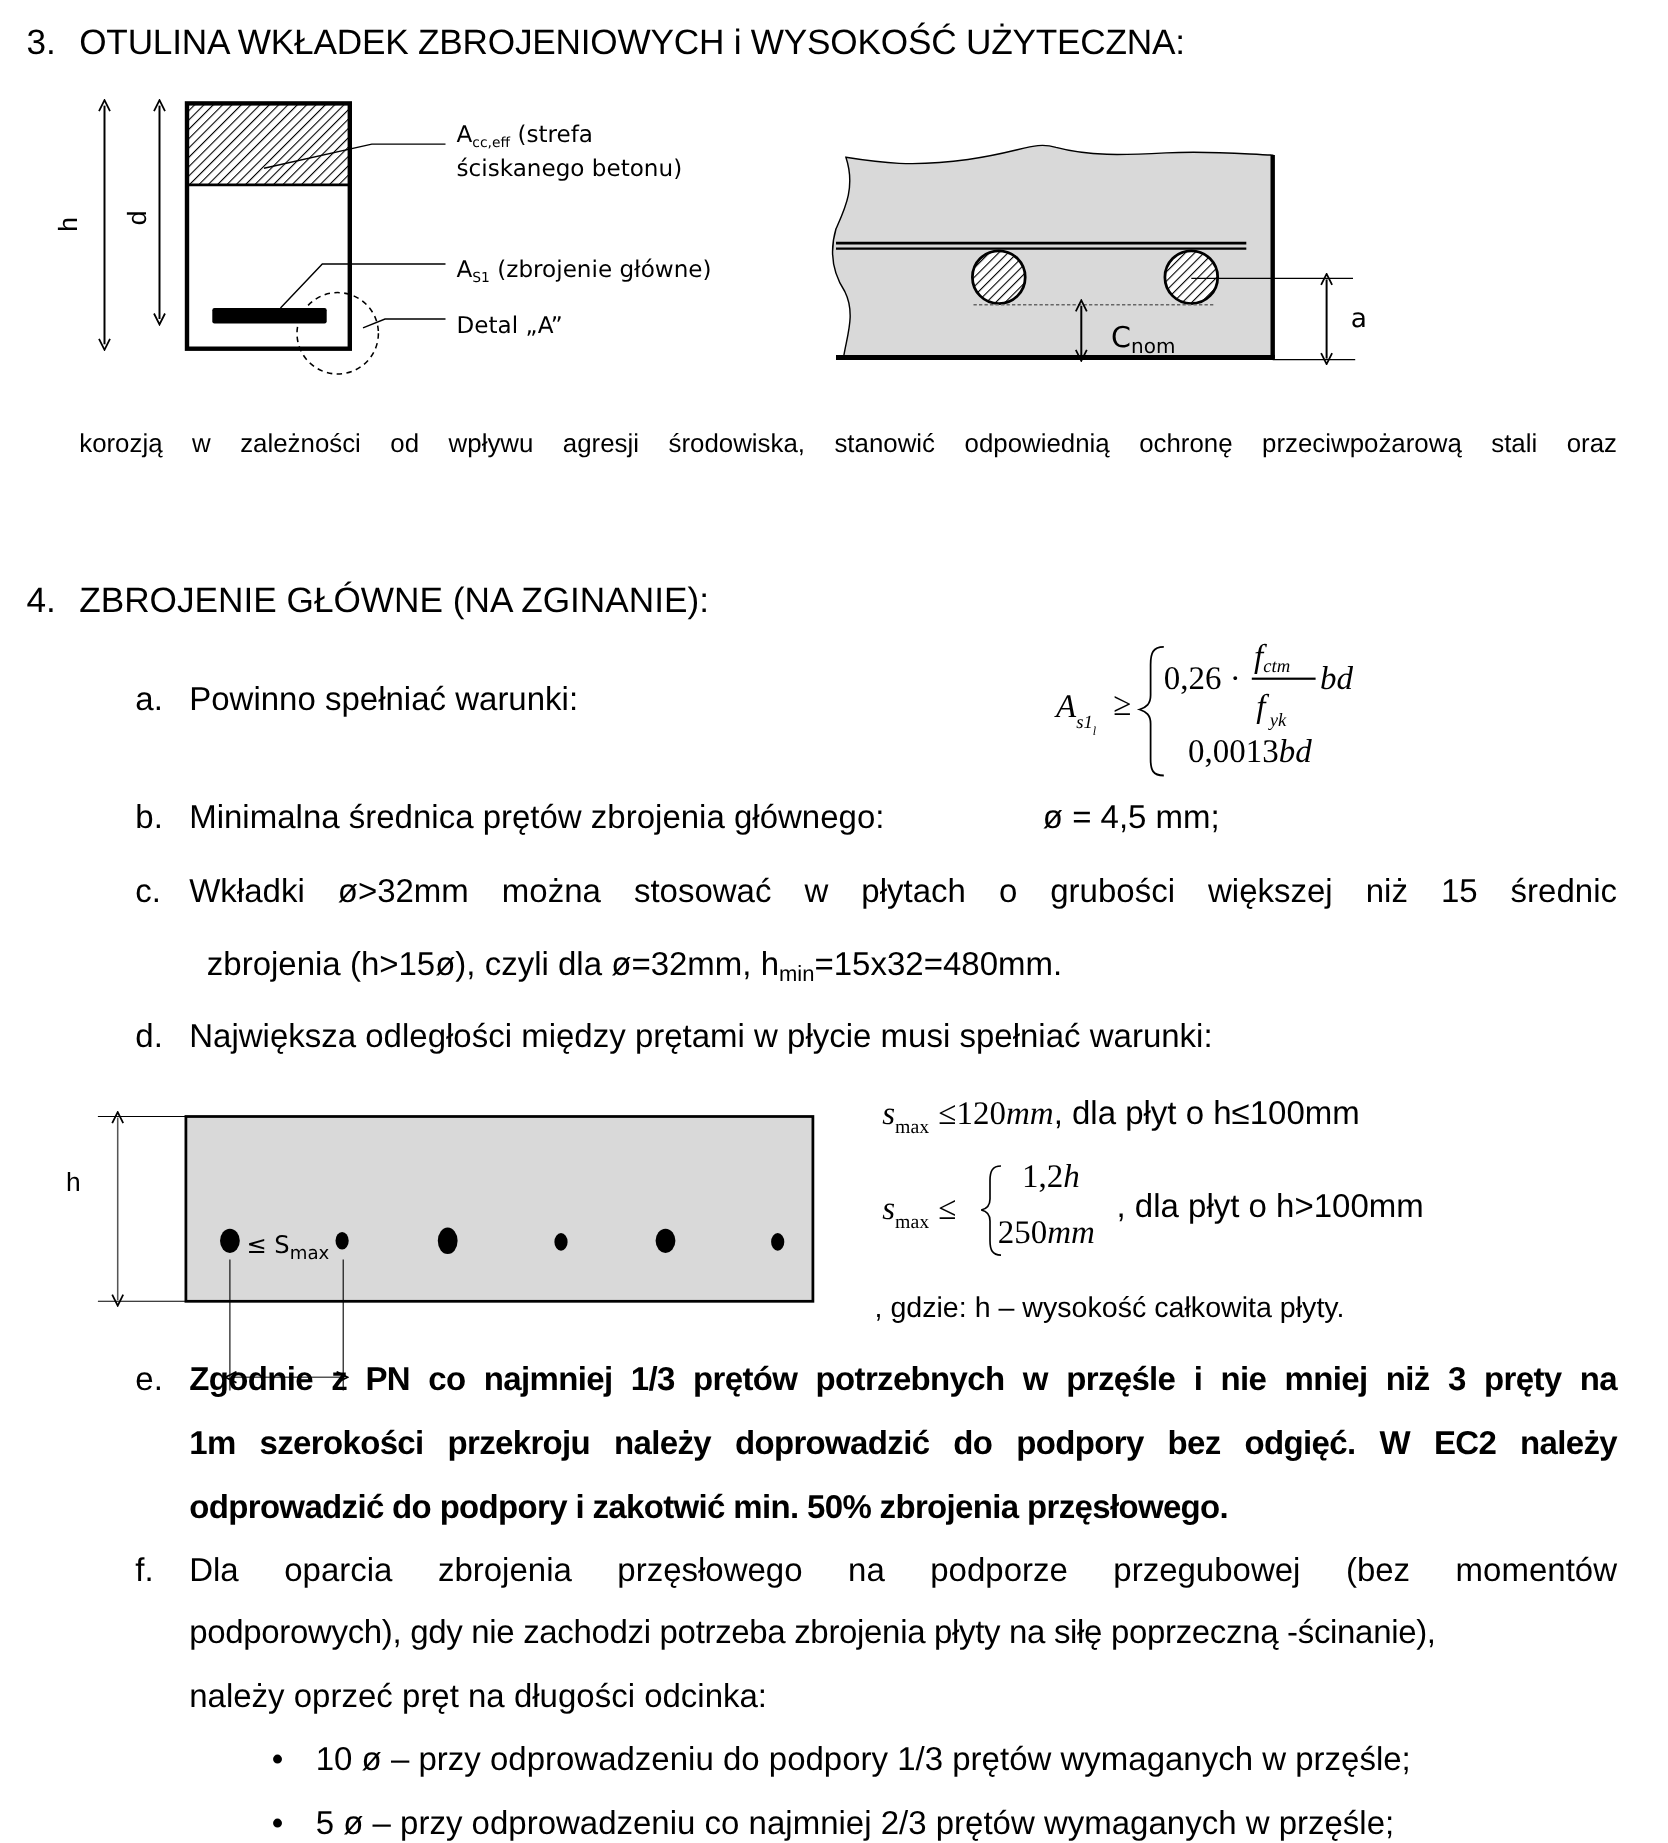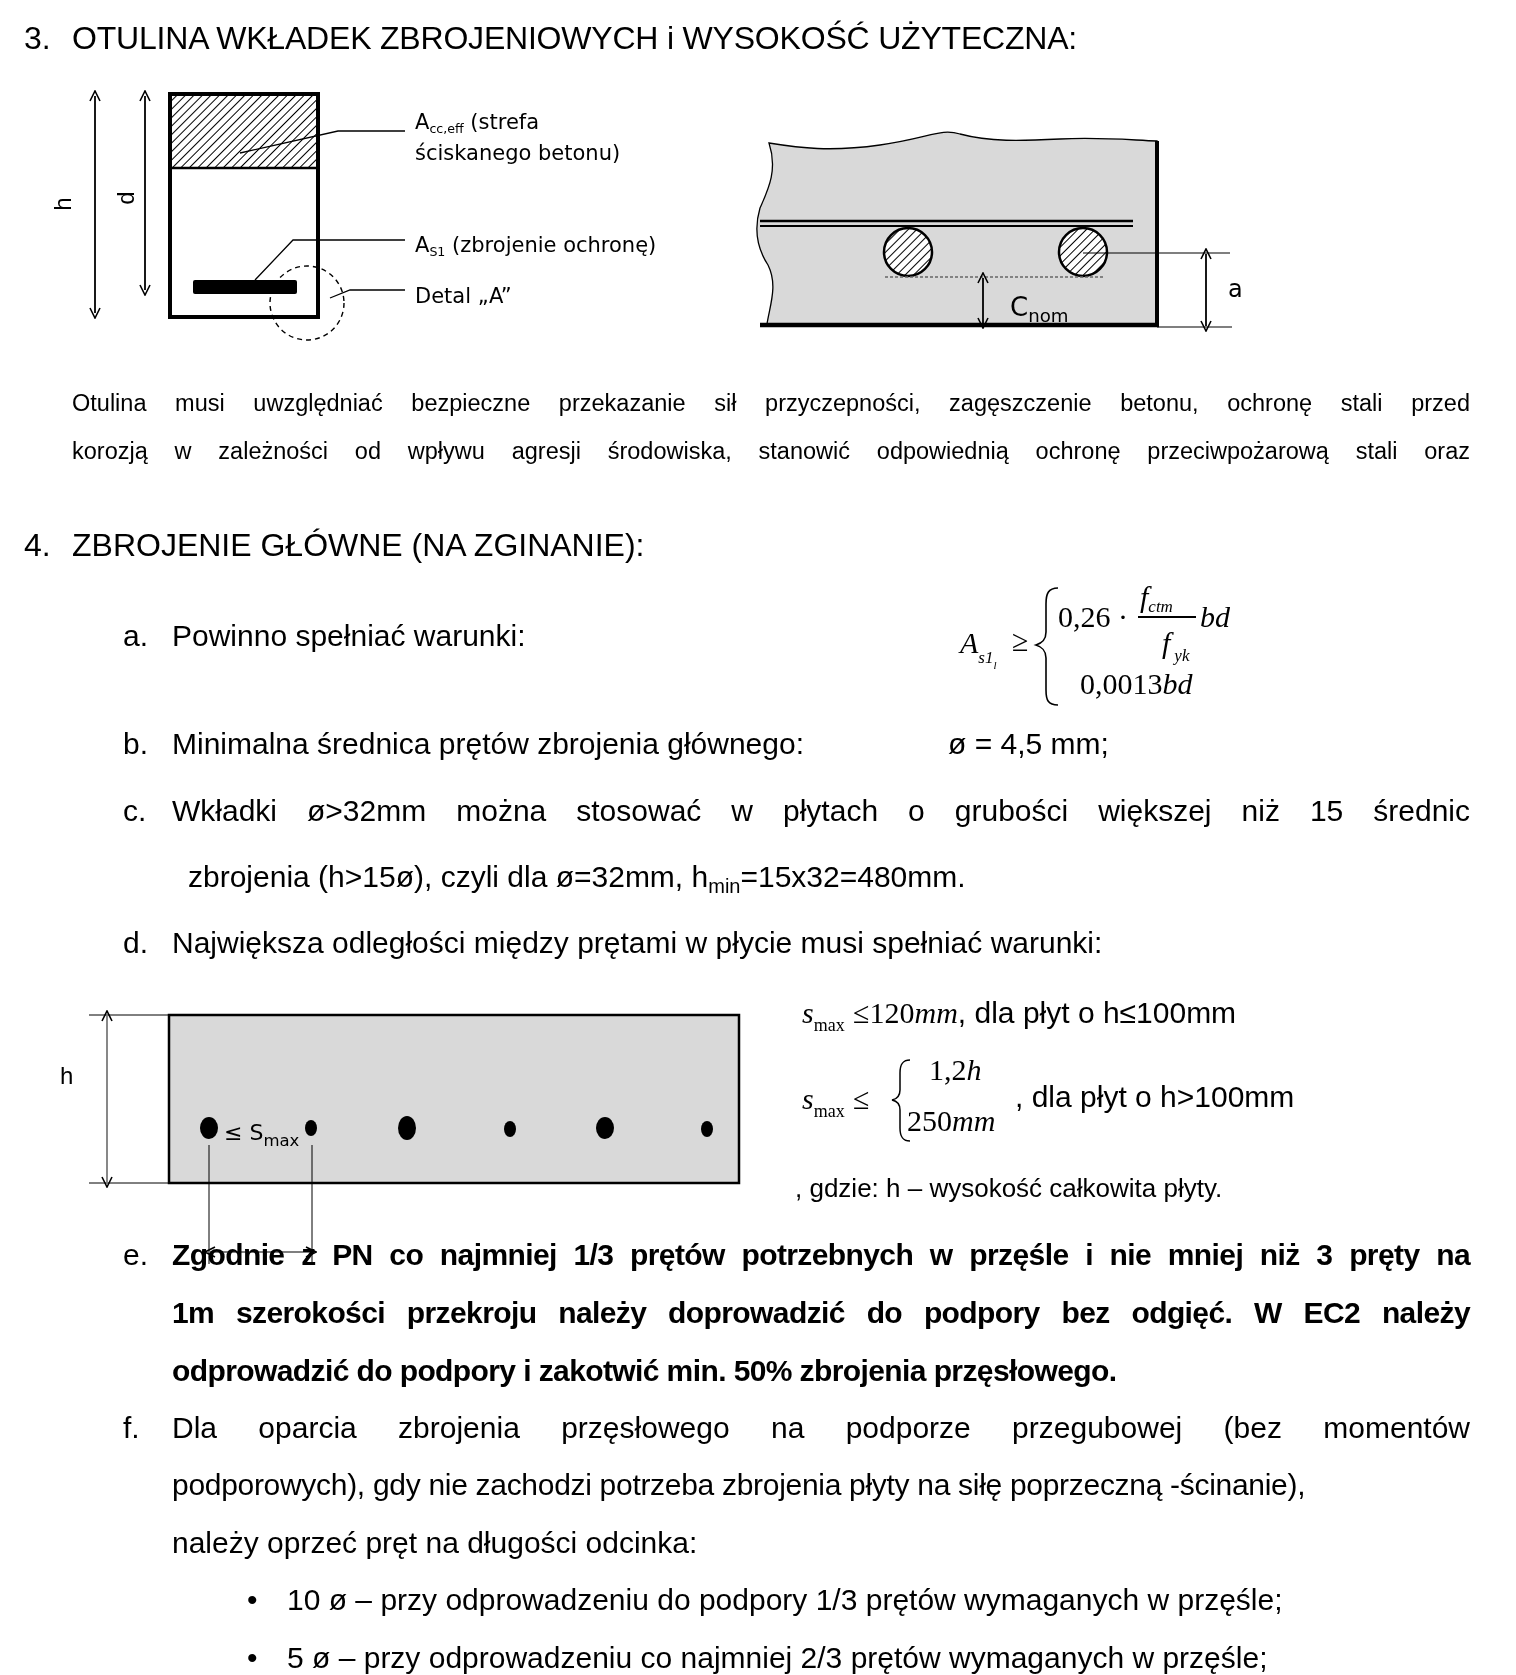--- a/index.html
+++ b/index.html
@@ -101,51 +101,50 @@
 <div class="abs" style="left:56px; top:190px; font-size:24px; transform:rotate(-90deg); transform-origin:center;">h</div>
 <div class="abs" style="left:119px; top:184px; font-size:24px; transform:rotate(-90deg); transform-origin:center;">d</div>
 
 <div class="abs cal" style="left:415px; top:110px;">
   <span>A</span><sub class="s">cc,eff</sub>
   <span>(strefa</span>
 </div>
 <div class="abs cal" style="left:415px; top:141px;">ściskanego betonu)</div>
 <div class="abs cal" style="left:415px; top:233px;">
   <span>A</span><sub class="s">S1</sub>
-  <span>(zbrojenie ochronę)</span>
+  <span>(zbrojenie główne)</span>
 </div>
 <div class="abs cal" style="left:415px; top:284px;">Detal „A”</div>
 
 <div class="abs cal" style="left:1010px; top:292px; font-size:26px;">
   <span>C</span><sub class="s" style="font-size:70%">nom</sub>
 </div>
 <div class="abs cal" style="left:1228px; top:275px; font-size:24px;">a</div>
 
 <div class="abs para justify" style="left:72px; top:379px; width:1398px;">
-  <div class="justify">Otulina musi uwzględniać bezpieczne przekazanie sił przyczepności, zagęszczenie betonu, ochronę stali przed</div>
   <div class="justify">korozją w zależności od wpływu agresji środowiska, stanowić odpowiednią ochronę przeciwpożarową stali oraz</div>
 </div>
 
 <div class="abs h1" style="left:24px; top:529px;">4.</div>
 <div class="abs h1" style="left:72px; top:529px;">ZBROJENIE GŁÓWNE (NA ZGINANIE):</div>
 
 <div class="abs item" style="left:123px; top:621px;">a.</div>
 <div class="abs item" style="left:172px; top:621px;">Powinno spełniać warunki:</div>
 
 <div class="abs serif ital" style="left:960px; top:626px; font-size:30px;">
   <span>A</span><span style="font-size:17px; vertical-align:-10px;">s1</span><span style="font-size:11px; vertical-align:-16px;">l</span>
 </div>
 <div class="abs serif" style="left:1012px; top:624px; font-size:30px;">≥</div>
 
 <div class="abs serif" style="left:1058px; top:600px; font-size:30px;">0,26 ·</div>
 <div class="abs serif ital" style="left:1140px; top:580px; font-size:30px;">
   <span>f</span><span style="font-size:17px; vertical-align:-5px;">ctm</span>
 </div>
 <div class="abs" style="left:1138px; top:616px; width:58px; height:2px; background:#000;"></div>
-<div class="abs serif ital" style="left:1142px; top:626px; font-size:30px;margin-left:20px;">
+<div class="abs serif ital" style="left:1142px; top:626px; font-size:30px;">
   <span>f</span><span style="font-size:17px; vertical-align:-8px; margin-left:4px;">yk</span>
 </div>
 <div class="abs serif ital" style="left:1200px; top:600px; font-size:30px;">bd</div>
 <div class="abs serif" style="left:1080px; top:667px; font-size:30px;">
   <span>0,0013</span><span class="ital">bd</span>
 </div>
 
 <div class="abs item" style="left:123px; top:729px;">b.</div>
 <div class="abs item" style="left:172px; top:729px;">Minimalna średnica prętów zbrojenia głównego:</div>
 <div class="abs item" style="left:948px; top:729px;">ø = 4,5 mm;</div>

